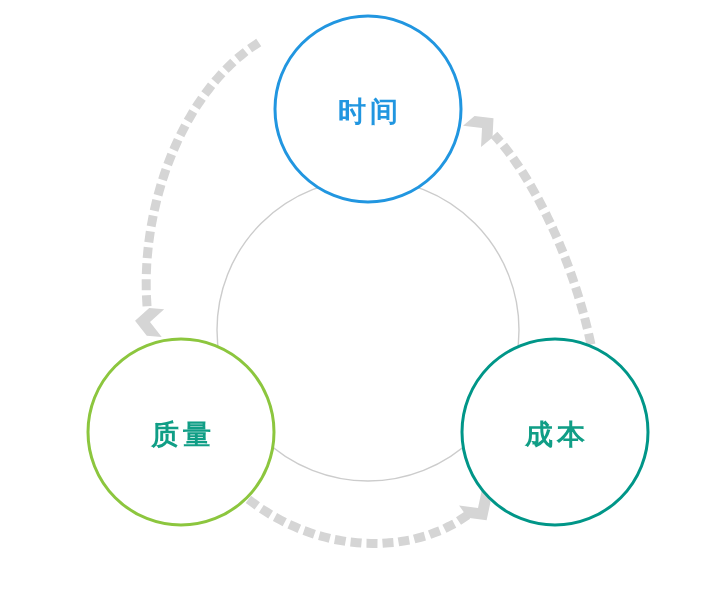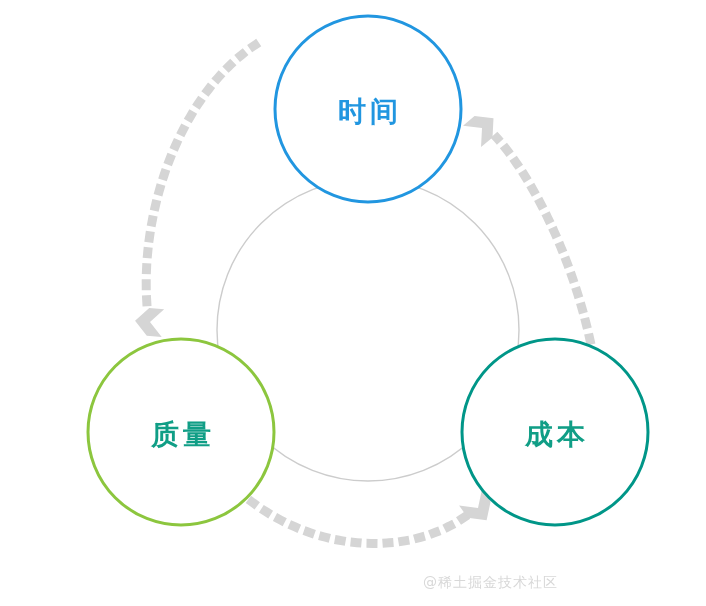--- a/index.html
+++ b/index.html
@@ -87,15 +87,14 @@
       <text id="node-text-1" class="node-label" x="183" y="434" fill="#109e86">质量</text>
     </g>
 
     <g>
       <circle id="node-circle-2" cx="555" cy="432" r="93" fill="#ffffff" stroke="#009688" stroke-width="3"></circle>
       <text id="node-text-2" class="node-label" x="557" y="434" fill="#109e86">成本</text>
     </g>
 
   </svg>
 
-  <div class="watermark-text">@稀土掘金技术社区</div>
 
 </div>
 
 </body></html>

